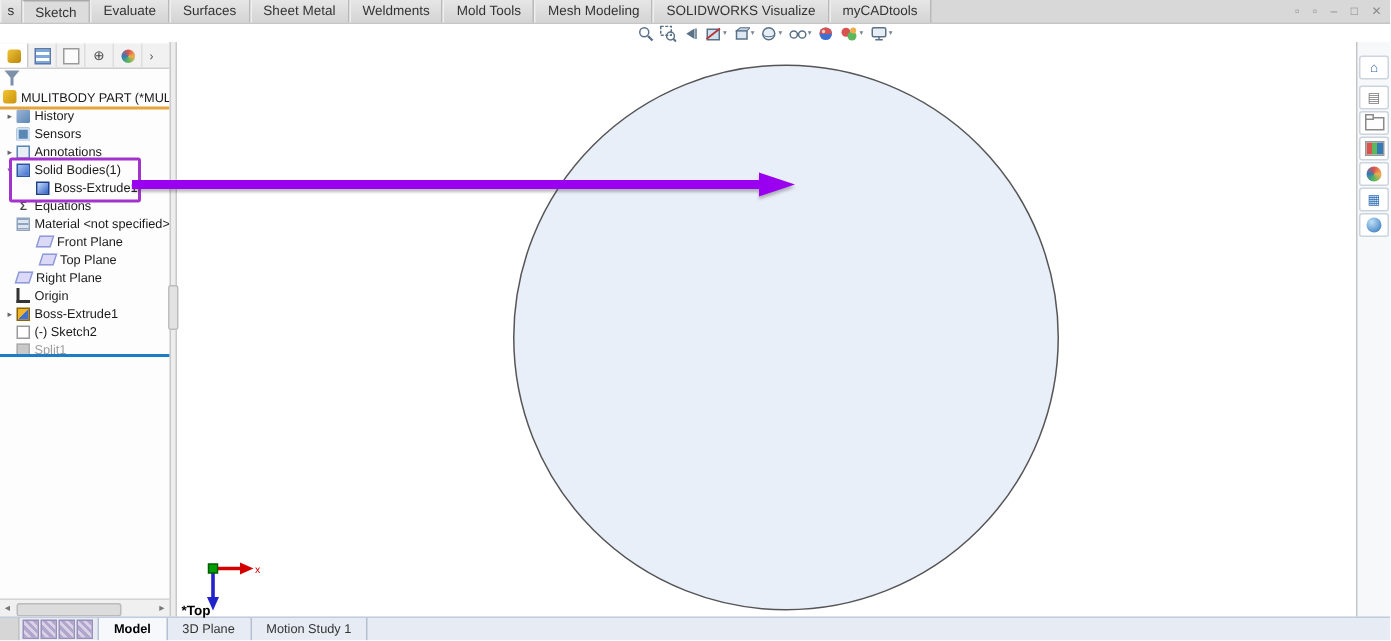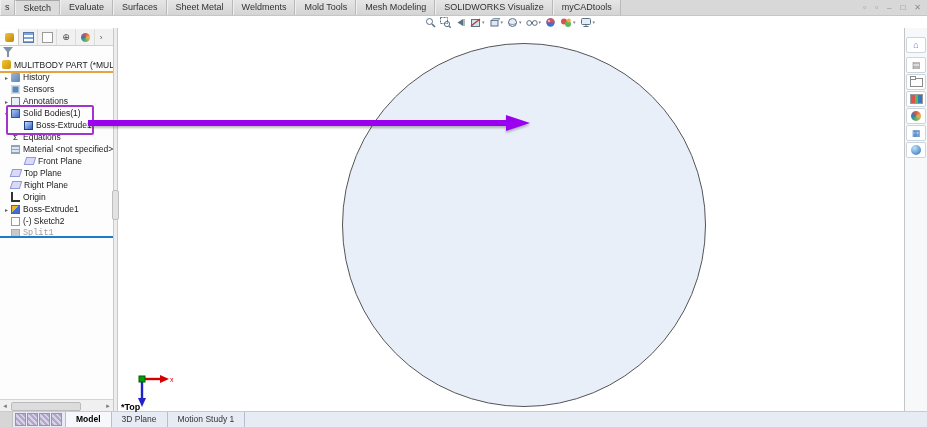--- a/index.html
+++ b/index.html
@@ -258,21 +258,21 @@
       <div class="trow" style="padding-left: 2px;">
         <span class="tarrow"></span>
         <span class="tico tico-material"></span>
         <span>Material &lt;not specified&gt;</span>
       </div>
       <div class="trow" style="padding-left: 16px;">
         <span class="tarrow"></span>
         <span class="tico tico-plane"></span>
         <span>Front Plane</span>
       </div>
-      <div class="trow" style="padding-left: 2px;">
+      <div class="trow" style="padding-left: 18px;">
         <span class="tarrow"></span>
         <span class="tico tico-plane"></span>
         <span>Top Plane</span>
       </div>
       <div class="trow" style="padding-left: 2px;">
         <span class="tarrow"></span>
         <span class="tico tico-plane"></span>
         <span>Right Plane</span>
       </div>
       <div class="trow" style="padding-left: 2px; text-align: center;">
@@ -283,21 +283,21 @@
       <div class="trow" style="padding-left: 2px;">
         <span class="tarrow">▸</span>
         <span class="tico tico-extrude"></span>
         <span>Boss-Extrude1</span>
       </div>
       <div class="trow" style="padding-left: 2px;">
         <span class="tarrow"></span>
         <span class="tico tico-sketch"></span>
         <span>(-) Sketch2</span>
       </div>
-      <div class="trow grayed" style="padding-left: 2px; font-family: Liberation Mono, monospace;">
+      <div class="trow grayed" style="padding-left: 2px;">
         <span class="tarrow"></span>
         <span class="tico tico-split"></span>
         <span>Split1</span>
       </div>
     </div>
   <div class="gold-line" id="gold-line" style="background: rgb(231, 163, 60);"></div>
   <div class="rollback" id="rollback" style="background: rgb(27, 124, 200);"></div>
   <div class="hscroll">
     <span class="arr left">◂</span>
     <span class="arr right">▸</span>

